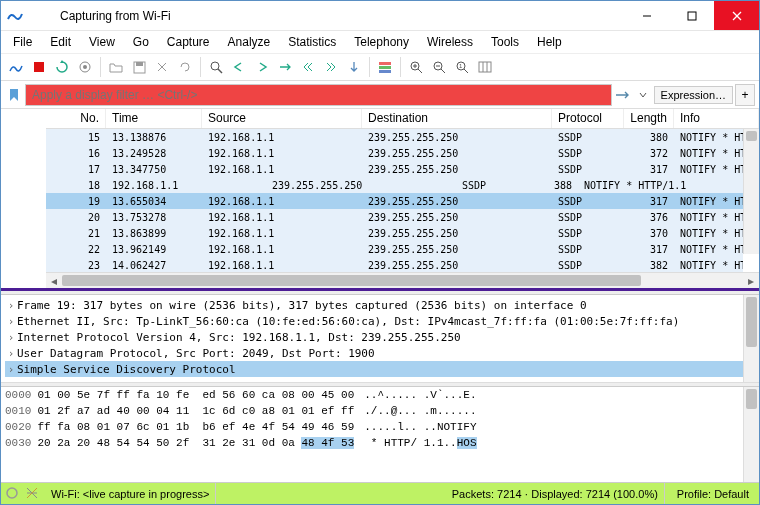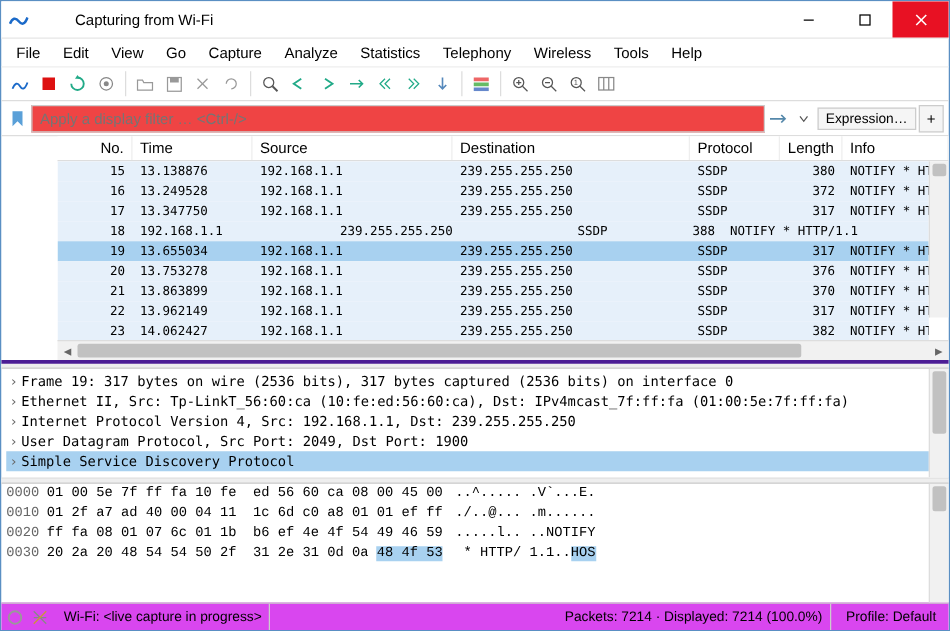--- a/index.html
+++ b/index.html
@@ -79,21 +79,21 @@
   .details .vscroll { bottom:0; }
   
   .hexpane { flex:1; overflow:hidden; font-family:Consolas,monospace; font-size:11px; padding:2px 4px; position:relative; }
   .hexpane .hrow { display:flex; height:16px; white-space:pre;font-family:Liberation Mono, monospace; }
   .hexpane .offset { color:#666; margin-right:6px; }
   .hexpane .hexbytes { }
   .hexpane .ascii { margin-left:10px; }
   .hexpane .hl { background:#a8d1f0; }
   .hexpane .vscroll { bottom:0; }
   
-  .statusbar { height:22px; border-top:1px solid #ccc; display:flex; align-items:flex-end; font-size:11px; padding:0 4px; gap:6px; background:#d946ef; }
+  .statusbar { height:22px; border-top:1px solid #ccc; display:flex; align-items:center; font-size:11px; padding:0 4px; gap:6px; background:#bef264; }
   .statusbar .cell { border-right:1px solid #ccc; padding:0 6px; height:100%; display:flex; align-items:center; }
   .statusbar .cell:last-child { border-right:none; }
   .statusbar .spacer { flex:1; }
 </style>
 </head>
 <body>
 
 <div class="titlebar">
   <span class="logo">
     <svg width="16" height="16" viewBox="0 0 16 16">

